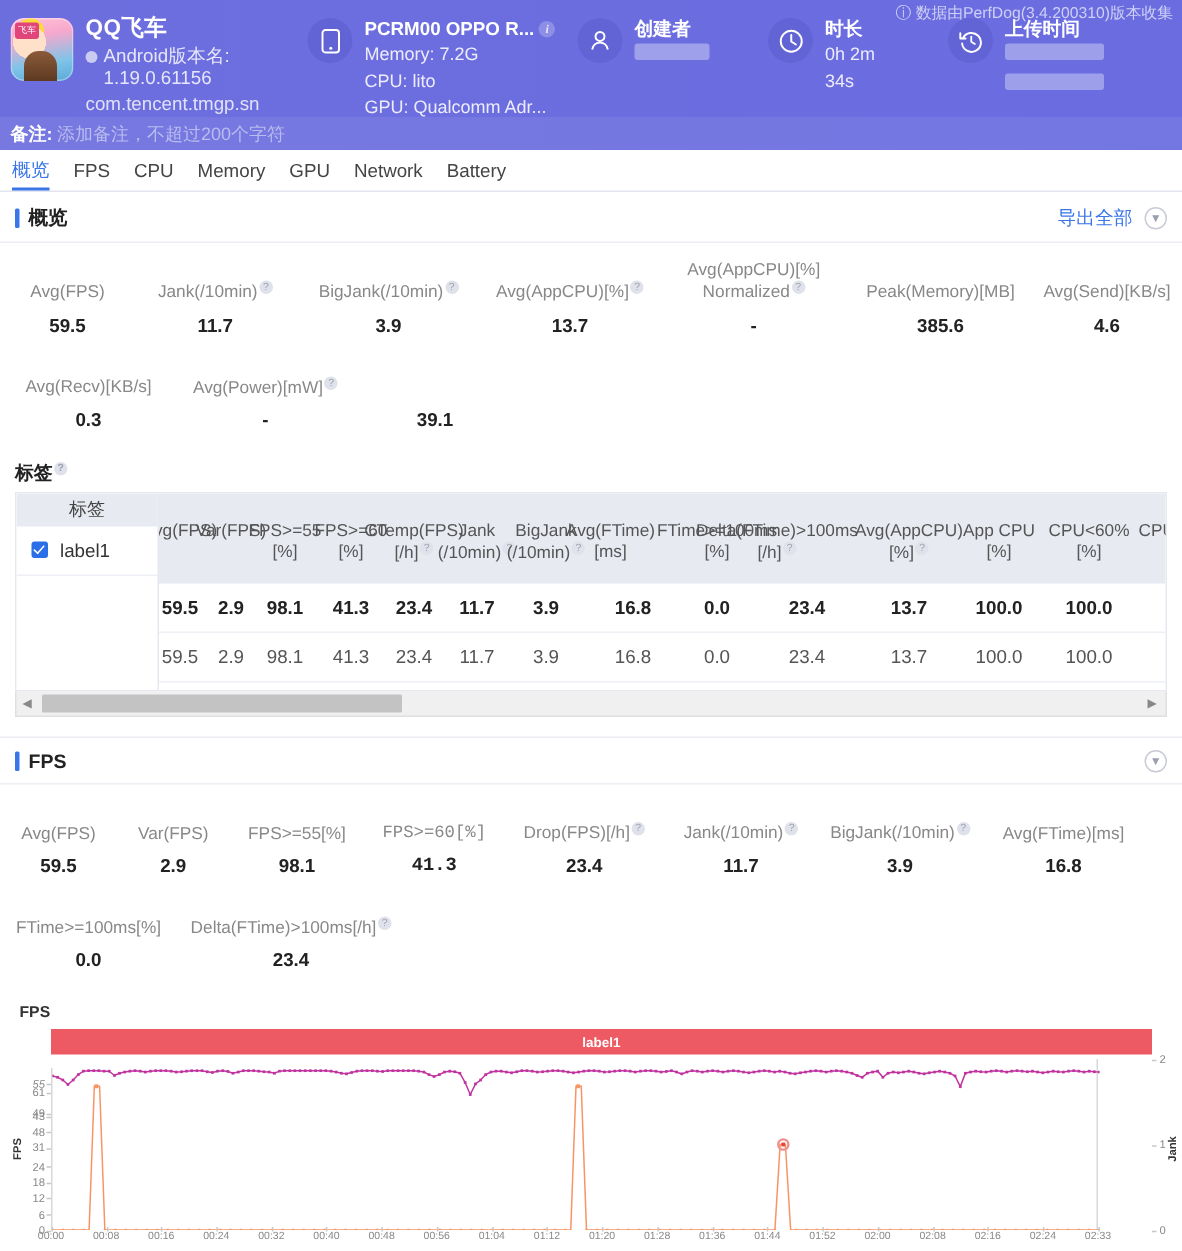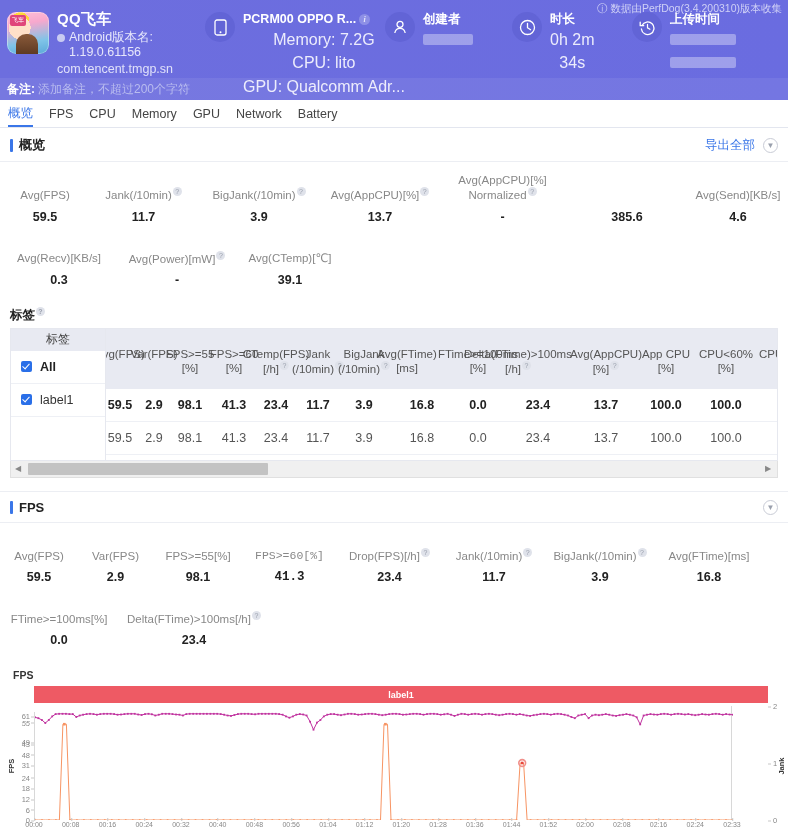--- a/index.html
+++ b/index.html
@@ -86,21 +86,21 @@
     border-radius: 50%;
     background: #6264d6;
     display: flex; align-items: center; justify-content: center;
     flex: 0 0 auto;
     margin-top: 2px;
   }
   .circ-icon svg { display:block; }
 
   .dev-meta { margin-left: 8px; line-height: 1.45; }
   .dev-title { font-size: 12.5px; font-weight: bold; white-space: nowrap; }
-  .dev-line { font-size: 16px; color: #ececfc; white-space: nowrap; text-align: center; }
+  .dev-line { font-size: 12px; color: #ececfc; white-space: nowrap; }
   .info-dot {
     display:inline-block; width:11px;height:11px;border-radius:50%;
     background:#8d8fe6; color:#e6e6fb;
     font-size:8px; line-height:11px; text-align:center;
     vertical-align:middle; margin-left:3px;
     font-style: italic; font-family:"Liberation Serif",serif;
   }
   .blurred {
     display:inline-block;
     background: rgba(255,255,255,.35);
@@ -485,20 +485,23 @@
         <div class="val">13.7</div>
       </div>
       <div class="metric" style="width: 127px;">
         <div class="lbl">
           <div>Avg(AppCPU)[%]</div>
           <div>Normalized<span class="qmark">?</span></div>
         </div>
         <div class="val">-</div>
       </div>
       <div class="metric" style="width: 122px;">
+        <div class="lbl" style="padding-top: 14px;">
+          <div>Peak(Memory)[MB]</div>
+        </div>
         <div class="val">385.6</div>
       </div>
       <div class="metric" style="width: 100px;">
         <div class="lbl" style="padding-top: 14px;">
           <div>Avg(Send)[KB/s]</div>
         </div>
         <div class="val">4.6</div>
       </div>
     </div>
   <div class="metric-row" id="ovRow2">
@@ -508,39 +511,32 @@
         </div>
         <div class="val">0.3</div>
       </div>
       <div class="metric" style="width: 118px;">
         <div class="lbl" style="padding-top: 14px;">
           <div>Avg(Power)[mW]<span class="qmark">?</span></div>
         </div>
         <div class="val">-</div>
       </div>
       <div class="metric" style="width: 108px;">
-        <div class="lbl" style="padding-top: 14px;">
-          <div>Avg(CTemp)[℃]</div>
-        </div>
         <div class="val">39.1</div>
       </div>
     </div>
 </div>
 
 <div class="lbl-sec-title">
   <span>标签</span><span class="qmark">?</span>
 </div>
 
 <div class="tbl-wrap">
   <div class="tbl-frozen">
     <div class="fhd">标签</div>
-    <div class="frow all">
-      <span class="cbx"></span>
-      <span class="nm">All</span>
-    </div>
     <div class="frow">
       <span class="cbx"></span>
       <span class="nm">label1</span>
     </div>
   </div>
   <div class="tbl-scroll">
     <div class="thead" id="tblHead">
         <div class="th" style="left: 14px; top: 18px; transform: translateX(-50%);">
           <div>Avg(FPS)</div>
         </div>
@@ -722,21 +718,21 @@
         <div class="ytick" style="top: 108px;">0</div>
         <div class="ytick" style="top: 97.377px;">6</div>
         <div class="ytick" style="top: 86.7541px;">12</div>
         <div class="ytick" style="top: 76.1311px;">18</div>
         <div class="ytick" style="top: 65.5082px; text-align: right;">24</div>
         <div class="ytick" style="top: 53.1148px;">31</div>
         <div class="ytick" style="top: 42.4918px;">48</div>
         <div class="ytick" style="top: 31.8689px;">43</div>
         <div class="ytick" style="top: 30px;">49</div>
         <div class="ytick" style="top: 10.623px; font-style: italic;">55</div>
-        <div class="ytick" style="top: 4px;">61</div>
+        <div class="ytick" style="top: 16px;">61</div>
       </div>
     <div id="y2ticks">
         <div class="ytick-r" style="top: 108px; right: 36px;">0</div>
         <div class="ytick-r" style="top: 51px; right: 36px;">1</div>
         <div class="ytick-r" style="top: -6px; right: 36px;">2</div>
       </div>
     <svg id="chartSvg" width="698" height="108" viewBox="0 0 698 108" preserveAspectRatio="none" style="position:absolute;left:1px;top:0;">
         <polyline points="0.0,5.3 3.4,6.2 6.9,8.0 10.3,11.0 13.8,8.0 17.2,4.4 20.6,2.1 24.1,1.8 27.5,1.8 30.9,1.8 34.4,2.1 37.8,2.1 41.3,5.0 44.7,3.5 48.1,2.7 51.6,2.1 55.0,1.8 58.5,2.1 61.9,2.7 65.3,2.1 68.8,1.8 72.2,1.8 75.6,1.8 79.1,2.1 82.5,2.7 86.0,2.5 89.4,2.1 92.8,1.8 96.3,1.8 99.7,1.8 103.2,2.5 106.6,3.0 110.0,2.1 113.5,1.8 116.9,2.3 120.3,3.5 123.8,2.7 127.2,1.8 130.7,1.8 134.1,1.8 137.5,2.1 141.0,2.5 144.4,2.7 147.9,3.5 151.3,2.1 154.7,1.8 158.2,1.8 161.6,1.8 165.0,1.8 168.5,1.8 171.9,1.8 175.4,1.8 178.8,1.8 182.2,1.8 185.7,2.1 189.1,2.7 192.6,3.5 196.0,3.9 199.4,3.0 202.9,2.1 206.3,1.8 209.7,1.8 213.2,1.8 216.6,2.1 220.1,2.3 223.5,1.8 226.9,1.8 230.4,1.8 233.8,1.8 237.3,1.8 240.7,1.8 244.1,2.1 247.6,2.7 251.0,4.4 254.4,5.7 257.9,4.4 261.3,2.7 264.8,2.1 268.2,2.5 271.6,3.5 275.1,9.7 278.5,17.7 282.0,10.6 285.4,8.0 288.8,4.4 292.3,2.7 295.7,2.1 299.1,2.1 302.6,2.7 306.0,3.2 309.5,2.5 312.9,1.8 316.3,1.8 319.8,2.1 323.2,2.7 326.7,2.5 330.1,2.1 333.5,1.8 337.0,1.8 340.4,2.1 343.8,2.7 347.3,3.2 350.7,2.7 354.2,2.1 357.6,1.8 361.0,1.8 364.5,2.1 367.9,2.7 371.3,2.5 374.8,2.1 378.2,1.8 381.7,1.8 385.1,2.1 388.5,2.7 392.0,2.1 395.4,1.8 398.9,1.8 402.3,2.1 405.7,2.7 409.2,2.3 412.6,1.8 416.0,2.7 419.5,3.9 422.9,2.7 426.4,1.8 429.8,2.1 433.2,2.7 436.7,2.1 440.1,1.8 443.6,2.1 447.0,2.7 450.4,2.1 453.9,1.8 457.3,2.1 460.7,2.7 464.2,3.2 467.6,2.7 471.1,2.1 474.5,1.8 477.9,2.1 481.4,2.7 484.8,2.1 488.3,2.7 491.7,3.5 495.1,3.9 498.6,3.2 502.0,2.7 505.4,2.1 508.9,1.8 512.3,2.1 515.8,2.7 519.2,2.1 522.6,1.8 526.1,2.1 529.5,2.7 533.0,3.5 536.4,5.0 539.8,6.2 543.3,3.5 546.7,2.7 550.1,2.1 553.6,6.2 557.0,3.5 560.5,2.7 563.9,3.2 567.3,2.7 570.8,2.1 574.2,2.7 577.7,3.5 581.1,3.9 584.5,3.2 588.0,2.7 591.4,2.1 594.8,2.7 598.3,3.5 601.7,5.3 605.2,12.4 608.6,3.5 612.0,2.7 615.5,2.1 618.9,2.5 622.4,2.7 625.8,2.1 629.2,1.8 632.7,2.1 636.1,2.7 639.5,2.1 643.0,1.8 646.4,2.1 649.9,2.5 653.3,2.1 656.7,2.7 660.2,3.2 663.6,2.7 667.1,2.1 670.5,2.5 673.9,2.7 677.4,2.1 680.8,1.8 684.2,2.1 687.7,2.7 691.1,2.1 694.6,2.5 698.0,2.7" fill="none" stroke="#c0339f" stroke-width="1" vector-effect="non-scaling-stroke"></polyline>
         <rect x="-0.9" y="4.4" width="1.8" height="1.8" fill="#c0339f"></rect>
         <rect x="2.5" y="5.3" width="1.8" height="1.8" fill="#c0339f"></rect>

